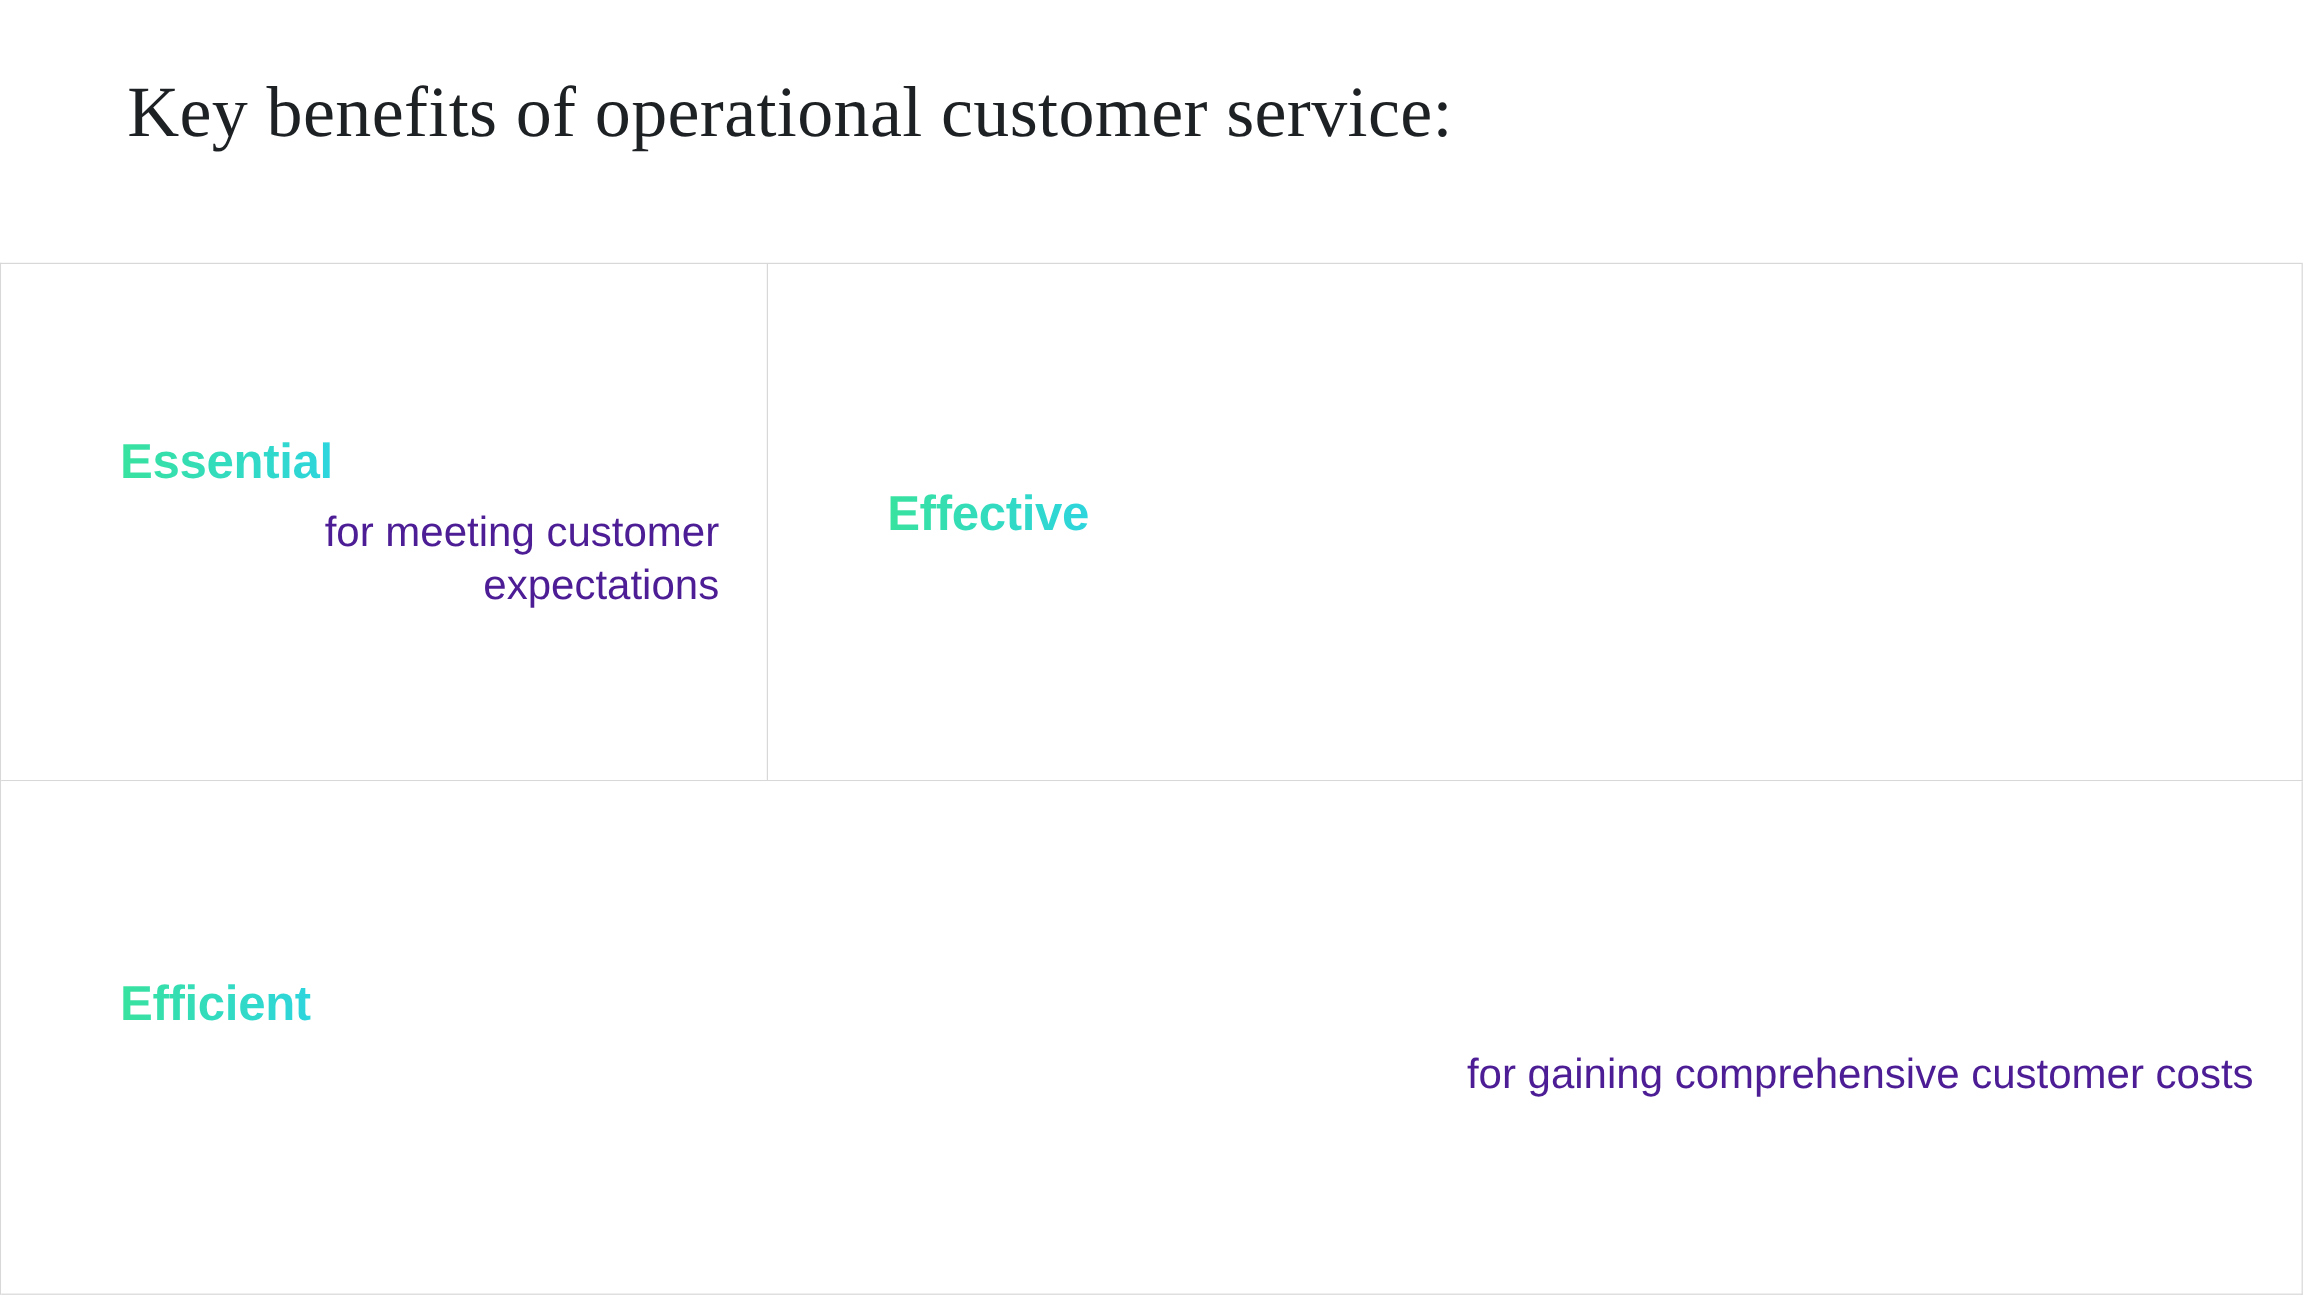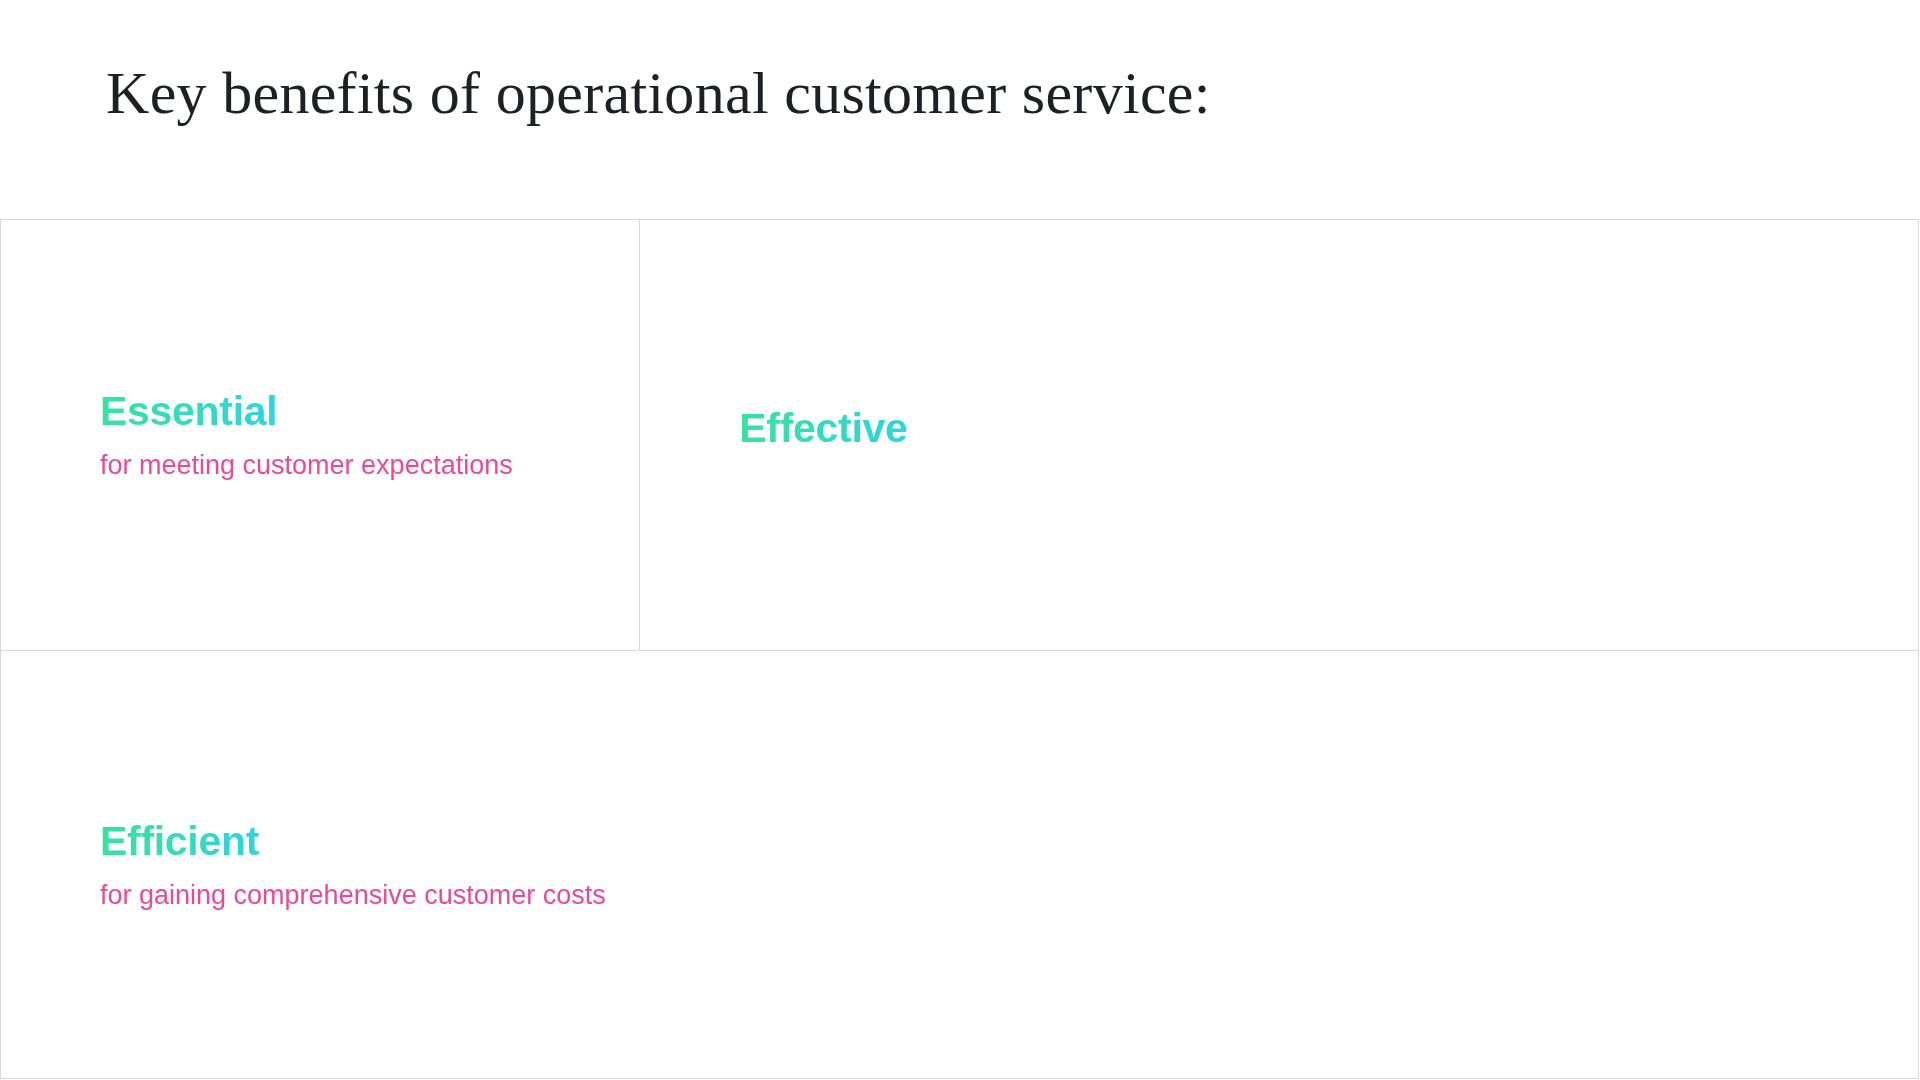--- a/index.html
+++ b/index.html
@@ -70,24 +70,25 @@
     color: #2bd8c3;
     background: linear-gradient(90deg, #38e29e 0%, #2dd5de 100%);
     -webkit-background-clip: text;
     background-clip: text;
   }
   @supports ((-webkit-background-clip: text) or (background-clip: text)) {
     .card-title span { color: transparent; }
   }
   .card-title.indent { padding-left: 11px; }
   .card-desc {
-    font-size: 27px;
+    font-size: 35px;
     font-weight: 400;
     line-height: 1.25;
-    color: #ec4899;
+    color: #4c1d95;
+    text-align: right;
   }
 </style>
 </head>
 <body>
 
 <div class="page">
 
   <h1 class="page-title">Key benefits of operational customer service:</h1>
 
   <div class="grid">

